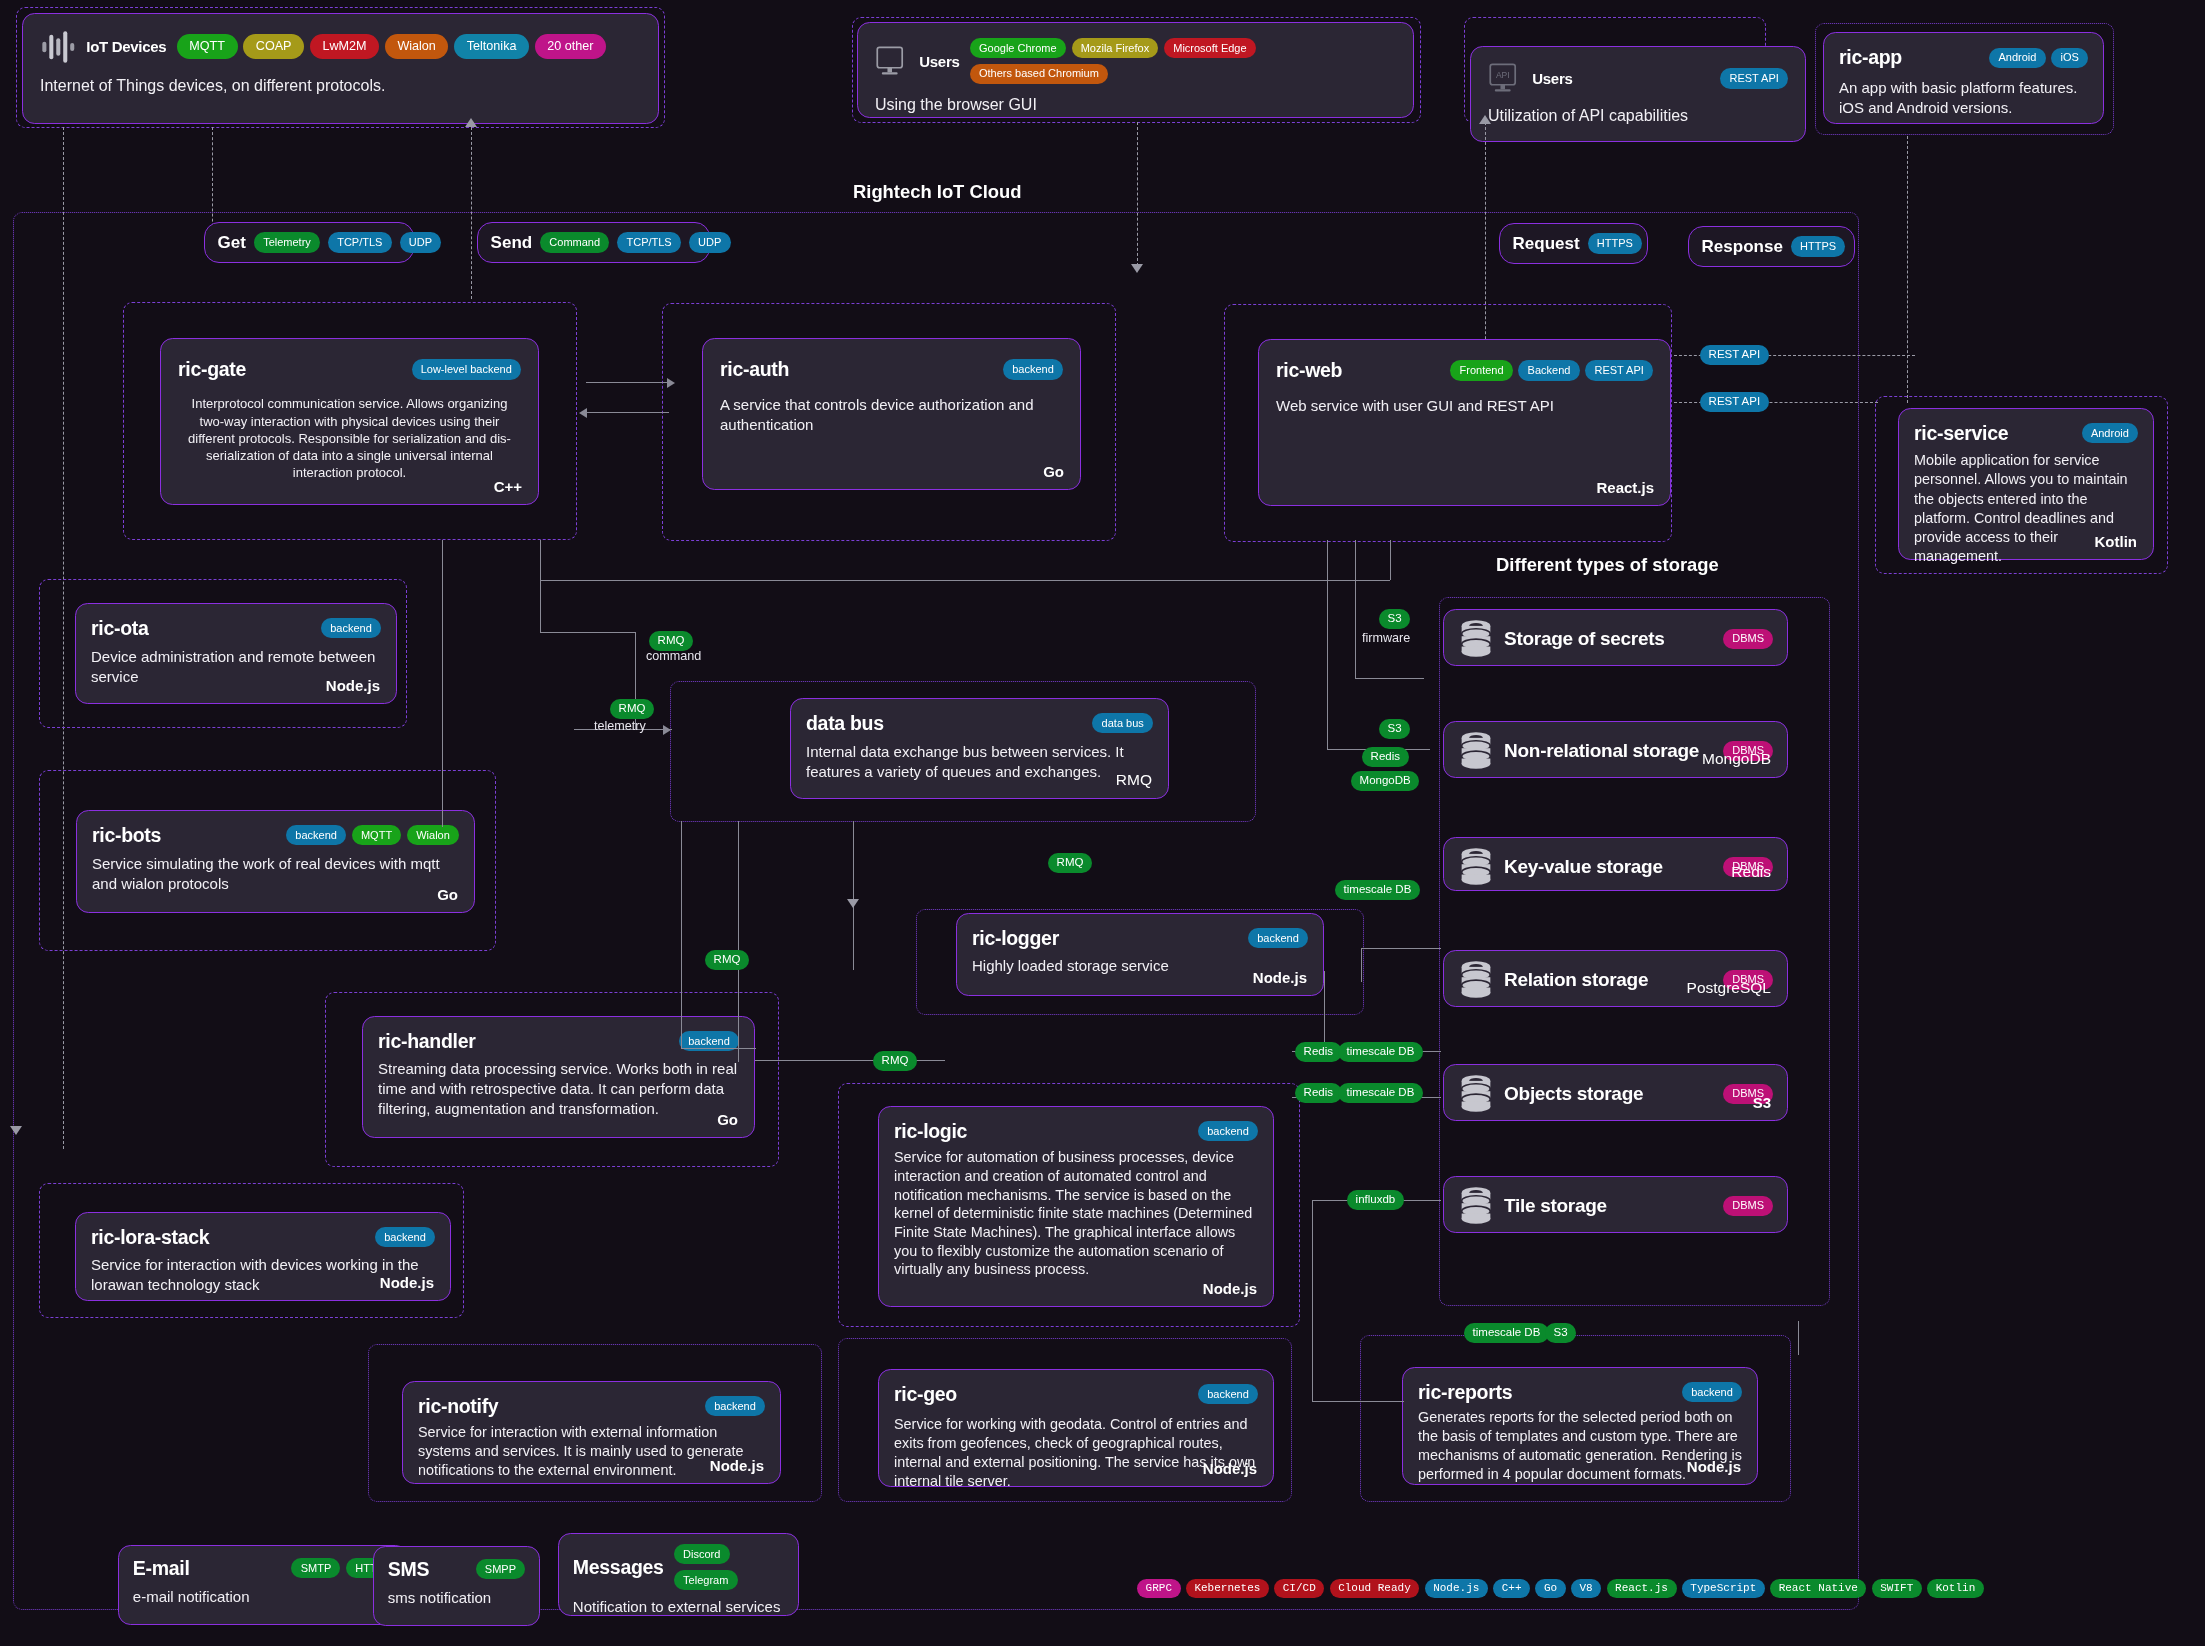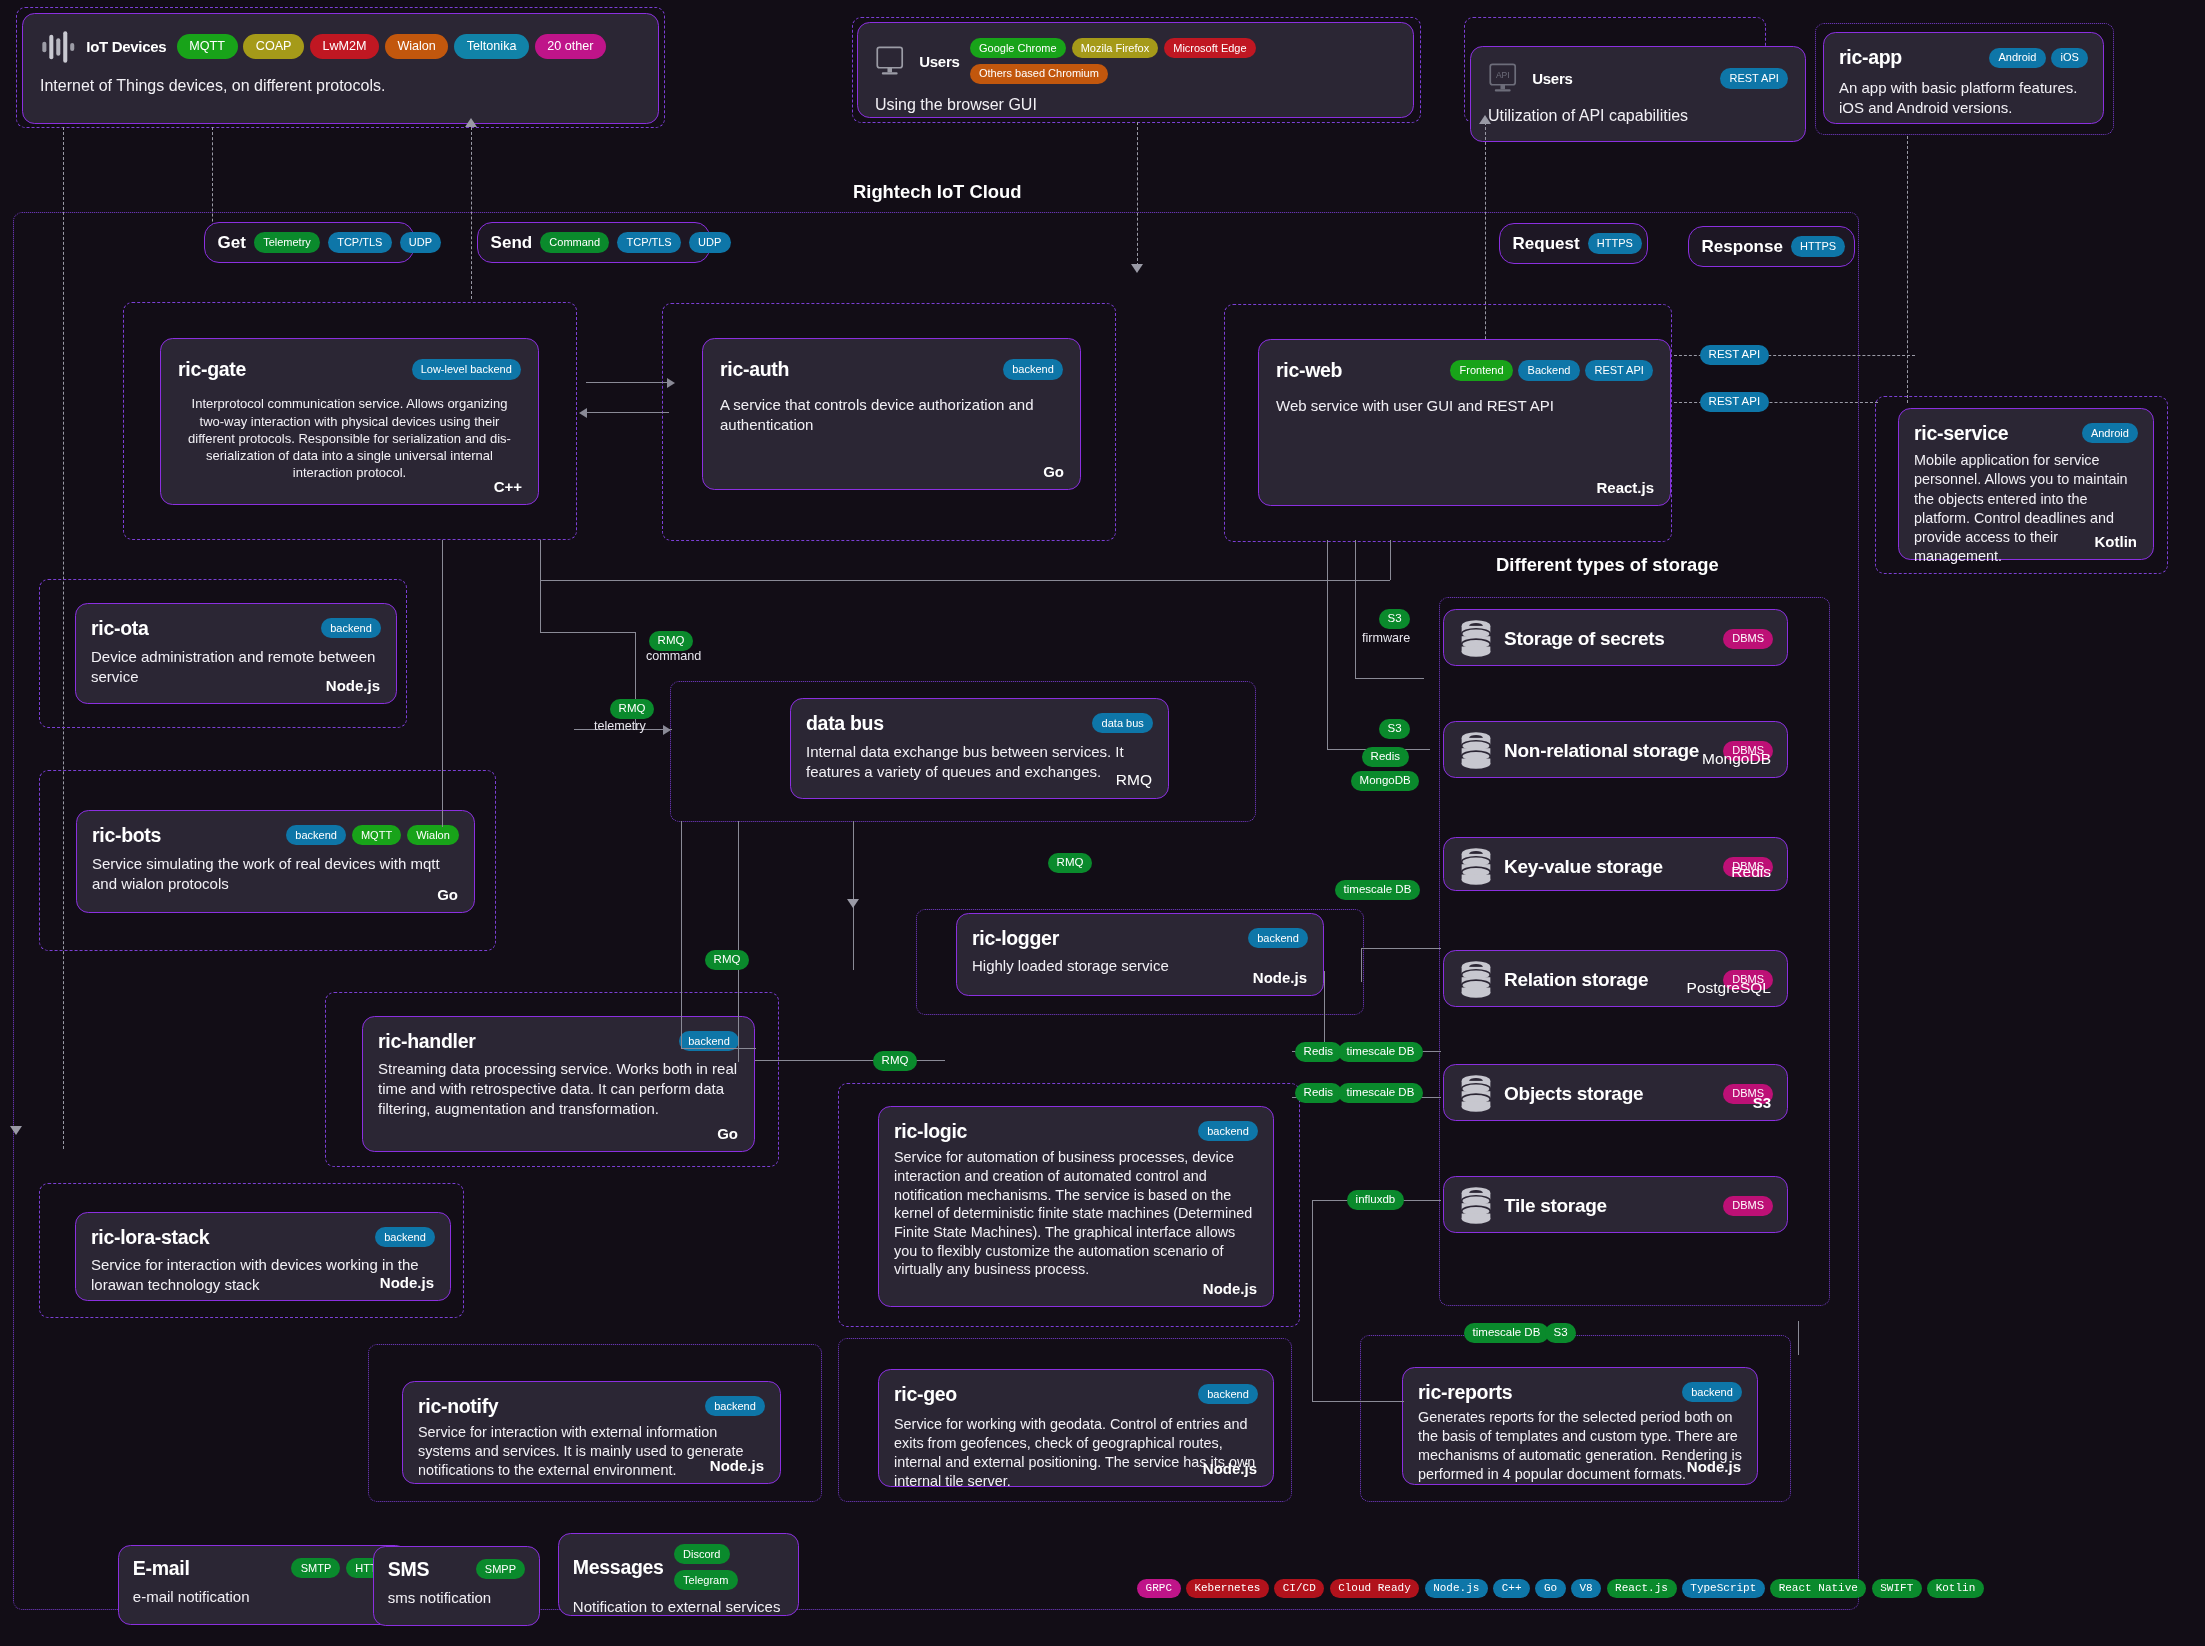--- a/index.html
+++ b/index.html
@@ -561,21 +561,21 @@
     <div class="card-head" style="min-height:25px;">
       <span class="card-title small">ric-logger</span>
       <span class="badges right">
         <span class="badge sm b-blue">backend</span>
       </span>
     </div>
     <div class="card-desc" style="font-size:15px; margin-top:5.7px;">Highly loaded storage service</div>
     <div class="card-lang">Node.js</div>
   </div>
 
-  <div class="card" style="left:362px; top:1016px; width:393px; height:136px; padding:11.5px 15px;">
+  <div class="card" style="left:362px; top:1016px; width:393px; height:122px; padding:11.5px 15px;">
     <div class="card-head" style="min-height:25px;">
       <span class="card-title small">ric-handler</span>
       <span class="badges right">
         <span class="badge sm b-blue">backend</span>
       </span>
     </div>
     <div class="card-desc" style="font-size:15px; margin-top:5.7px;">Streaming data processing service. Works both in real time and with retrospective data. It can perform data filtering, augmentation and transformation.</div>
     <div class="card-lang">Go</div>
   </div>
 

